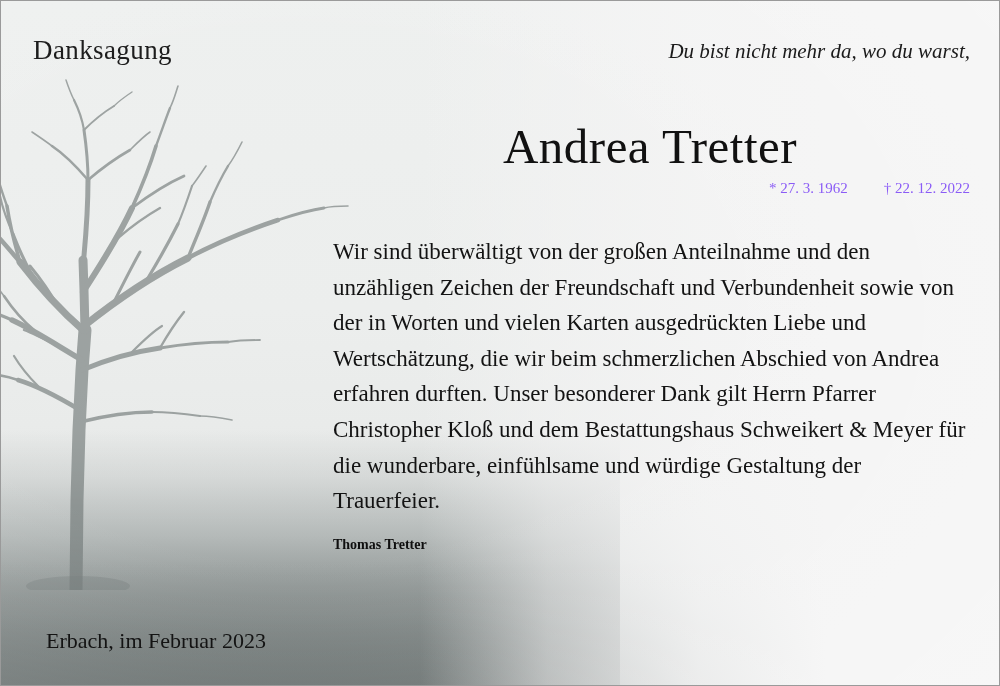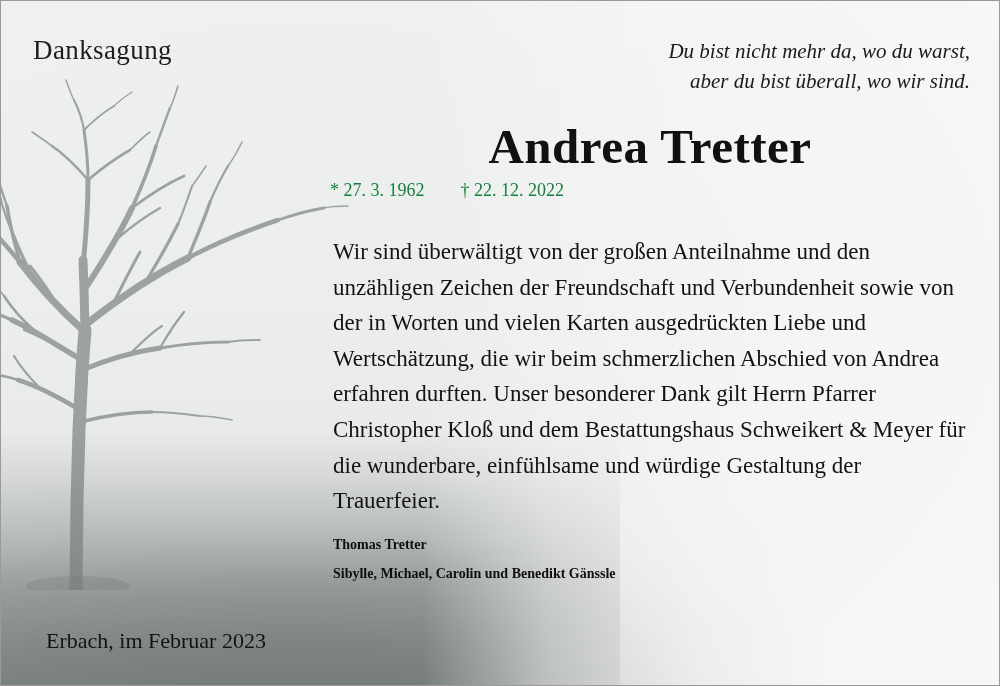--- a/index.html
+++ b/index.html
@@ -104,30 +104,29 @@
   }
   .name {
     position: absolute;
     left: 330px;
     top: 118px;
     width: 640px;
     text-align: center;
     font-size: 49px;
     letter-spacing: 0.5px;
     color: #111111;
-    font-weight: bold;
   }
   .dates {
     position: absolute;
     left: 330px;
     top: 180px;
     width: 640px;
-    text-align: left;
-    font-size: 18px;
-    color: #15803d;
+    text-align: right;
+    font-size: 15px;
+    color: #8b5cf6;
   }
   .dates .gap { display: inline-block; width: 36px; }
   .body-text {
     position: absolute;
     left: 333px;
     top: 234px;
     width: 640px;
     font-size: 23px;
     line-height: 35.6px;
     color: #131313;
@@ -239,33 +238,31 @@
 
   <div class="bg-fade-right"></div>
   <div class="bg-vignette"></div>
 
   <div class="content">
 
     <div class="danksagung">Danksagung</div>
 
     <div class="motto">
       <div>Du bist nicht mehr da, wo du warst,</div>
-      <div>aber du bist überall, wo wir sind.</div>
     </div>
 
     <div class="name">Andrea Tretter</div>
 
     <div class="dates">
       <span>* 27. 3. 1962</span><span class="gap"></span><span>† 22. 12. 2022</span>
     </div>
 
     <div class="body-text">Wir sind überwältigt von der großen Anteilnahme und den unzähligen Zeichen der Freundschaft und Verbundenheit sowie von der in Worten und vielen Karten ausgedrückten Liebe und Wertschätzung, die wir beim schmerzlichen Abschied von Andrea erfahren durften. Unser besonderer Dank gilt Herrn Pfarrer Christopher Kloß und dem Bestattungshaus Schweikert &amp; Meyer für die wunderbare, einfühlsame und würdige Gestaltung der Trauerfeier.</div>
 
     <div class="signers">
       <div>Thomas Tretter</div>
-      <div>Sibylle, Michael, Carolin und Benedikt Gänssle</div>
     </div>
 
     <div class="place-date">Erbach, im Februar 2023</div>
   </div>
 
   <div class="frame"></div>
 </div>
 
 </body></html>

